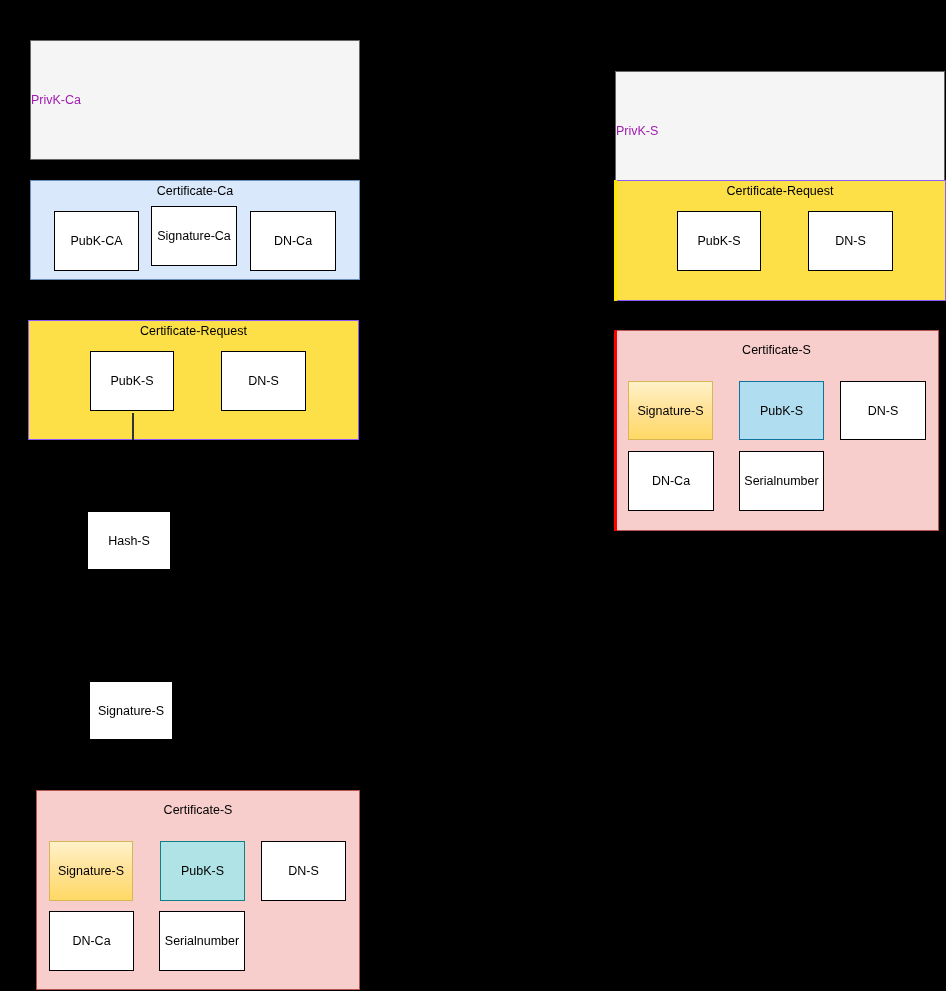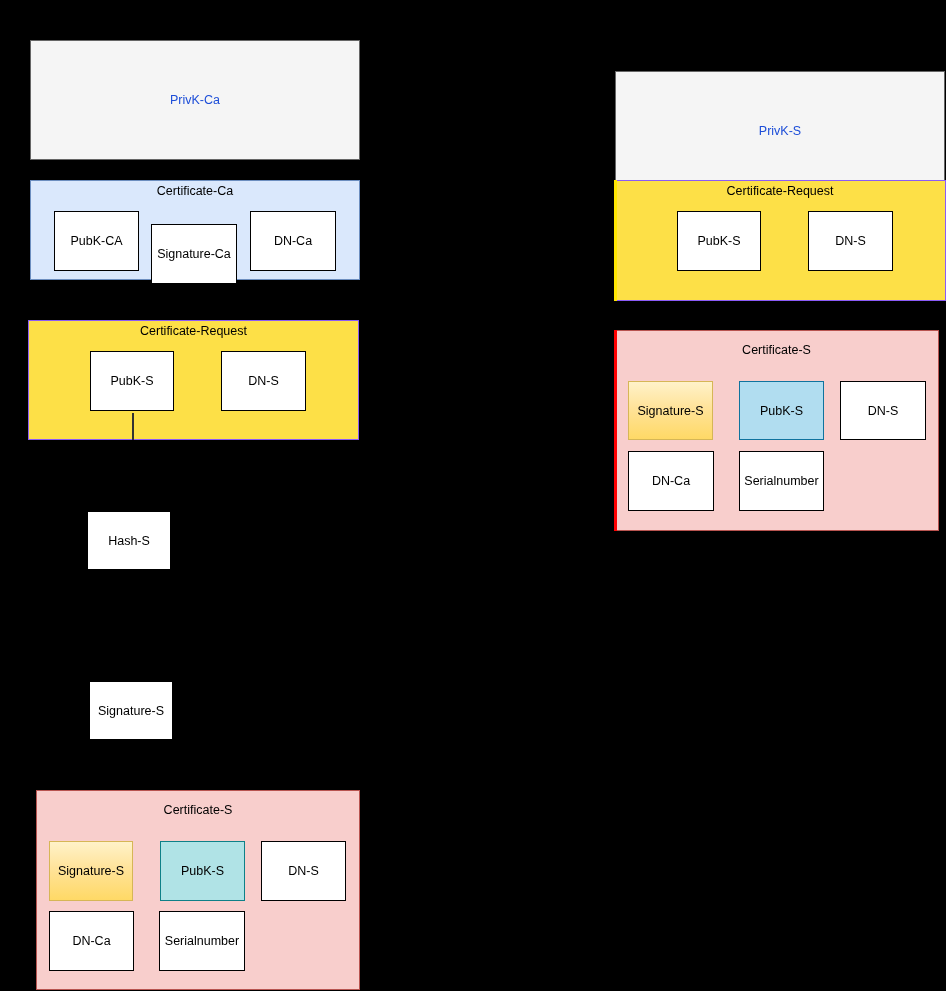--- a/index.html
+++ b/index.html
@@ -17,24 +17,23 @@
     color: #000000;
     overflow: hidden;
   }
   .box {
     position: absolute;
     box-sizing: border-box;
   }
   .gray-box {
     background: #f5f5f5;
     border: 1px solid #666666;
-    color: #1d4ed8;
+    color: #a21caf;
     display: flex;
     align-items: center;
-    justify-content: center;
     text-align: center;
   }
   .container-box {
     position: absolute;
     box-sizing: border-box;
   }
   .blue-box   { background: #dae8fc; border: 1px solid #6c8ebf; }
   .green-box  { background: #fde047; border: 1px solid #8b5cf6; }
   .pink-box   { background: #f8cecc; border: 1px solid #b85450; }
   .title {
@@ -86,21 +85,21 @@
     height: 27px;
     background: #333333;
   }
 
   
   #privk-ca        { left: 30px;  top: 40px;  width: 330px; height: 120px; }
   #privk-s         { left: 615px; top: 40px;  width: 330px; height: 120px; margin-top: 31px; }
 
   #cert-ca         { left: 30px;  top: 180px; width: 330px; height: 100px; }
   #n-pubk-ca       { left: 23px;  top: 30px;  width: 85px;  height: 60px; }
-  #n-sig-ca        { left: 120px; top: 43px;  width: 86px;  height: 60px; }
+  #n-sig-ca        { left: 120px; top: 25px;  width: 86px;  height: 60px; }
   #n-dn-ca         { left: 219px; top: 30px;  width: 86px;  height: 60px; }
 
   #cert-req-l      { left: 28px;  top: 320px; width: 331px; height: 120px; }
   #n-pubk-s-l      { left: 61px;  top: 30px;  width: 84px;  height: 60px; }
   #n-dn-s-l        { left: 192px; top: 30px;  width: 85px;  height: 60px; }
 
   #cert-req-r      { left: 614px; top: 180px; width: 332px; height: 121px; }
   #n-pubk-s-r      { left: 62px;  top: 30px;  width: 84px;  height: 60px; }
   #n-dn-s-r        { left: 193px; top: 30px;  width: 85px;  height: 60px; }
 

